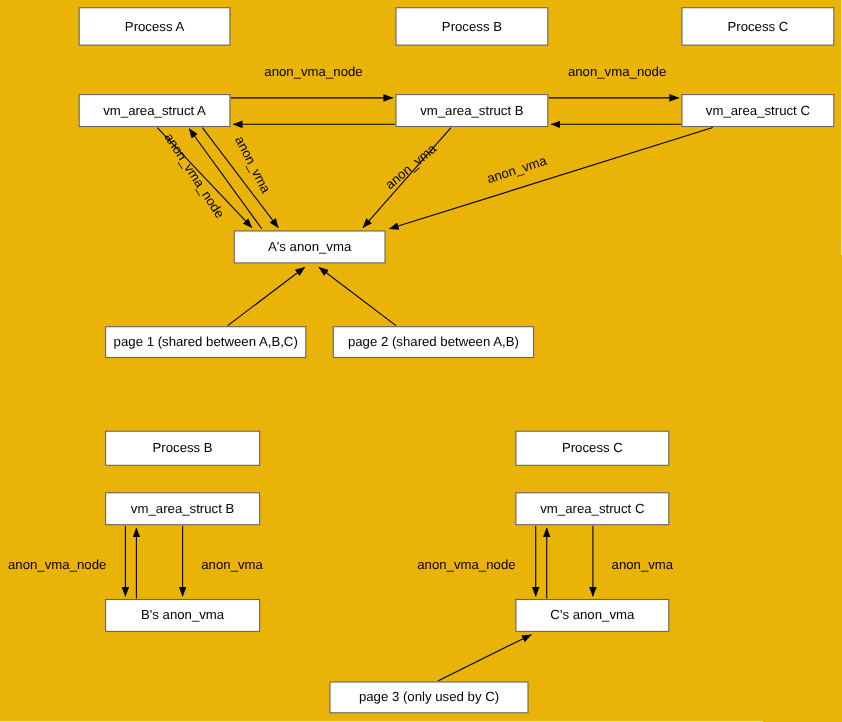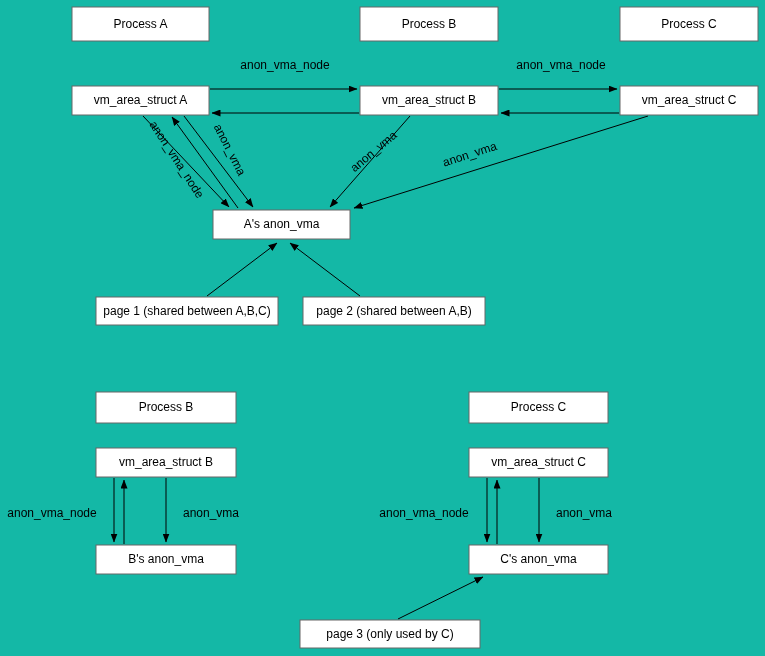--- a/index.html
+++ b/index.html
@@ -7,21 +7,21 @@
     padding: 0;
     background: #ffffff;
   }
   body {
     font-family: "Liberation Sans", sans-serif;
   }
   #canvas {
     position: relative;
     width: 765px;
     height: 656px;
-    background: #14b8a6;
+    background: #eab308;
     overflow: hidden;
   }
   svg#diagram {
     position: absolute;
     left: 0;
     top: 0;
     width: 765px;
     height: 656px;
   }
   .node-box {

